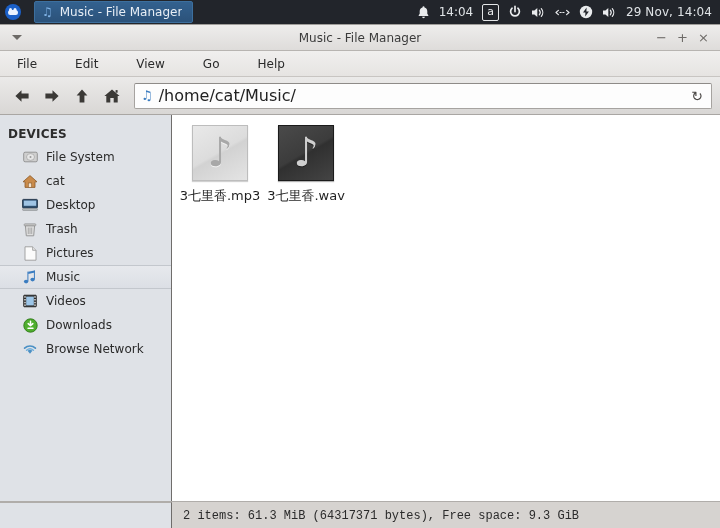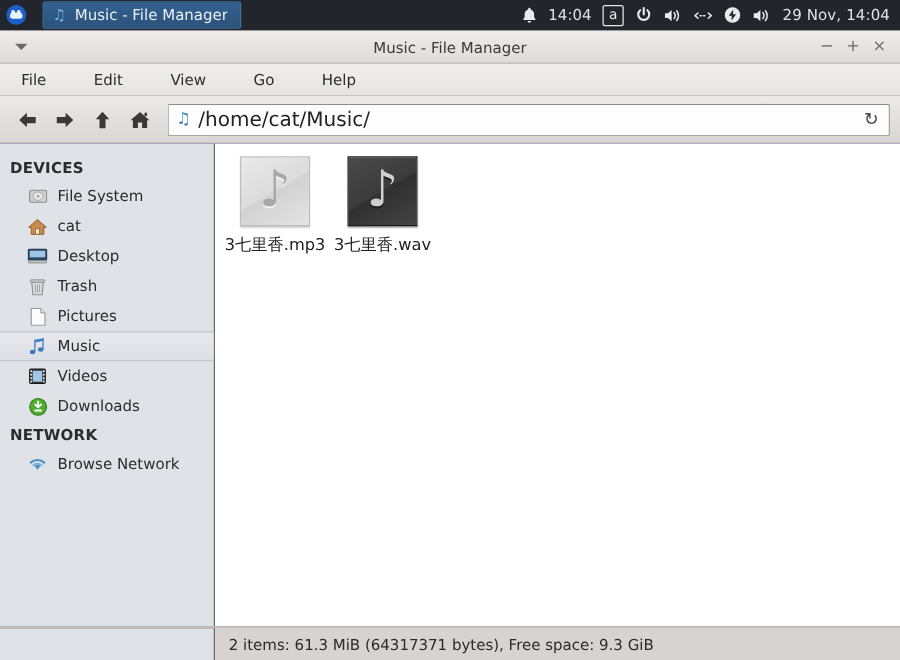--- a/index.html
+++ b/index.html
@@ -144,21 +144,21 @@
   .statusbar{
     height:27px;min-height:27px;display:flex;align-items:center;
     padding-left:183px;
     background:#d6d3d0;border-top:1px solid #b0adaa;
     font-size:12px;color:#2b2b2b;
   }
   .statusbar .sb-left{
     position:absolute;left:0;width:171px;height:27px;background:#dfe2e7;
     border-right:1px solid #6f6d6b;border-top:1px solid #b0adaa;
   }
-  .statuswrap{position:relative;}
+  .statuswrap{position:relative;font-family:Liberation Mono, monospace;}
 </style>
 </head>
 <body>
 
 <div id="taskbar">
   <div class="tb-launcher">
     <span class="mouse-logo"></span>
   </div>
   <div class="task-button">
     <span class="tnote">♫</span>
@@ -356,21 +356,20 @@
         <span class="side-ico">
           <svg width="15" height="15" viewBox="0 0 15 15">
               <circle cx="7.5" cy="7.5" r="6.7" fill="#4fae2e" stroke="#2f7a19" stroke-width="0.9"></circle>
               <path d="M7.5 3.2v4.6m0 0L5.2 5.6m2.3 2.2l2.3-2.2" stroke="#ffffff" stroke-width="1.5" fill="none" stroke-linecap="round"></path>
               <rect x="4.4" y="9.6" width="6.2" height="1.5" rx="0.6" fill="#ffffff"></rect>
             </svg>
         </span>
         <span>Downloads</span>
       </div>
 
-      <div class="side-head">NETWORK</div>
 
       <div class="side-item">
         <span class="side-ico">
           <svg width="16" height="13" viewBox="0 0 16 13">
               <path d="M8 10.8l2.4-3a3.6 3.6 0 0 0-4.8 0z" fill="#4a90c4"></path>
               <path d="M2.6 5.1a8 8 0 0 1 10.8 0" stroke="#4a90c4" stroke-width="1.7" fill="none" stroke-linecap="round"></path>
               <path d="M4.6 7.3a5.2 5.2 0 0 1 6.8 0" stroke="#6fb0dd" stroke-width="1.5" fill="none" stroke-linecap="round"></path>
             </svg>
         </span>
         <span>Browse Network</span>

